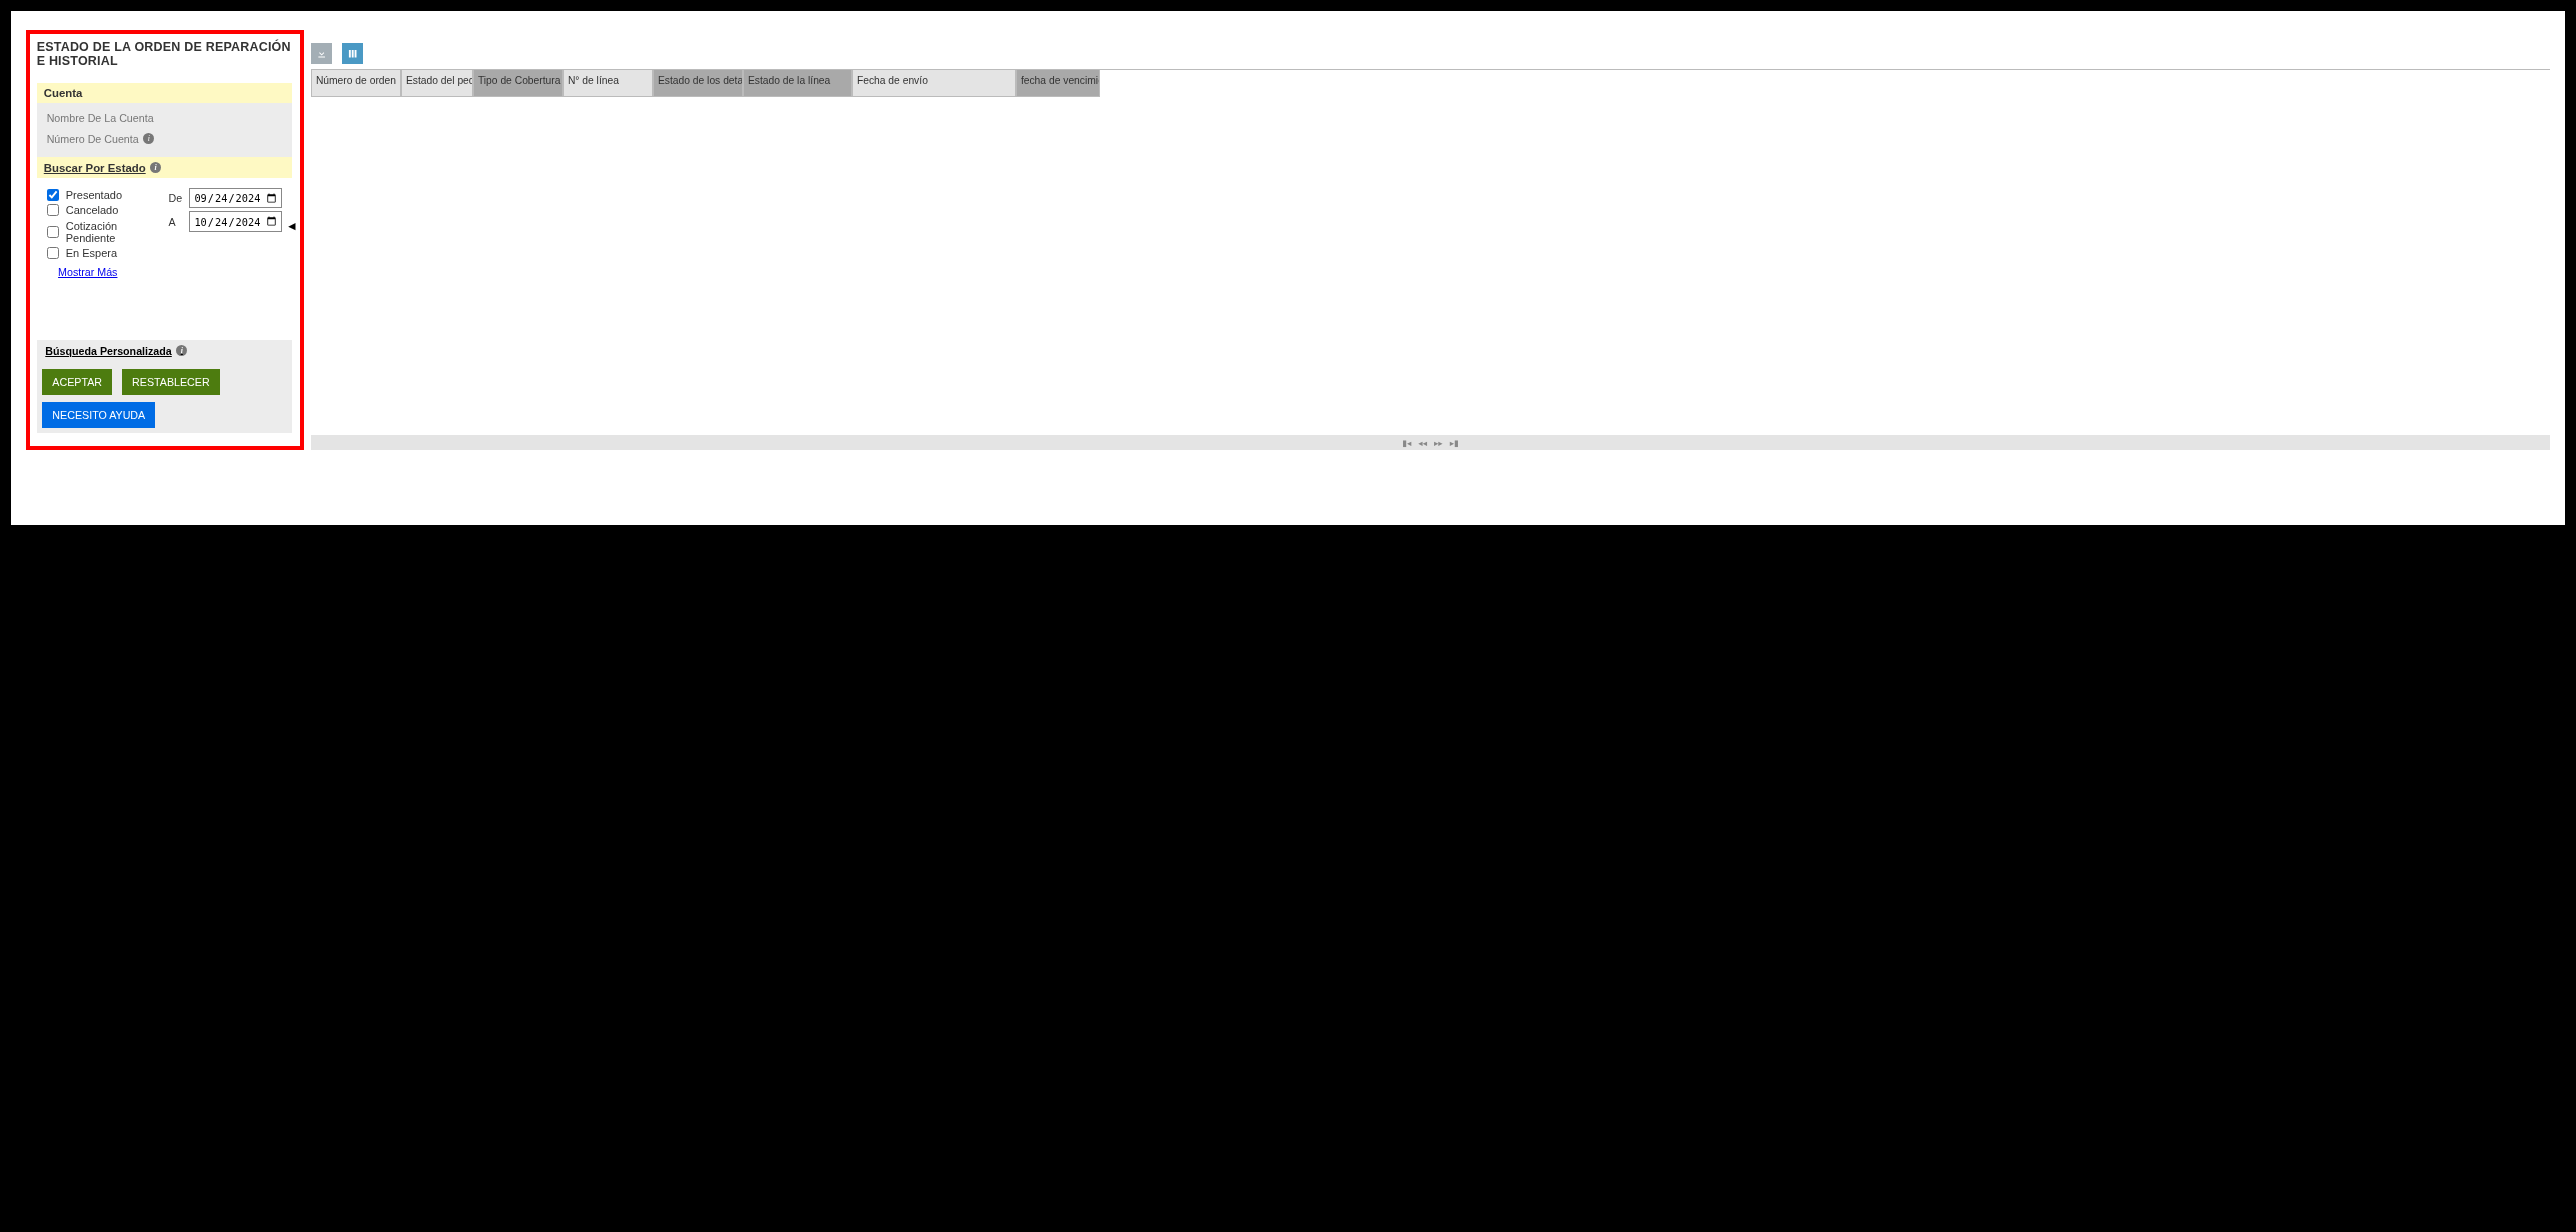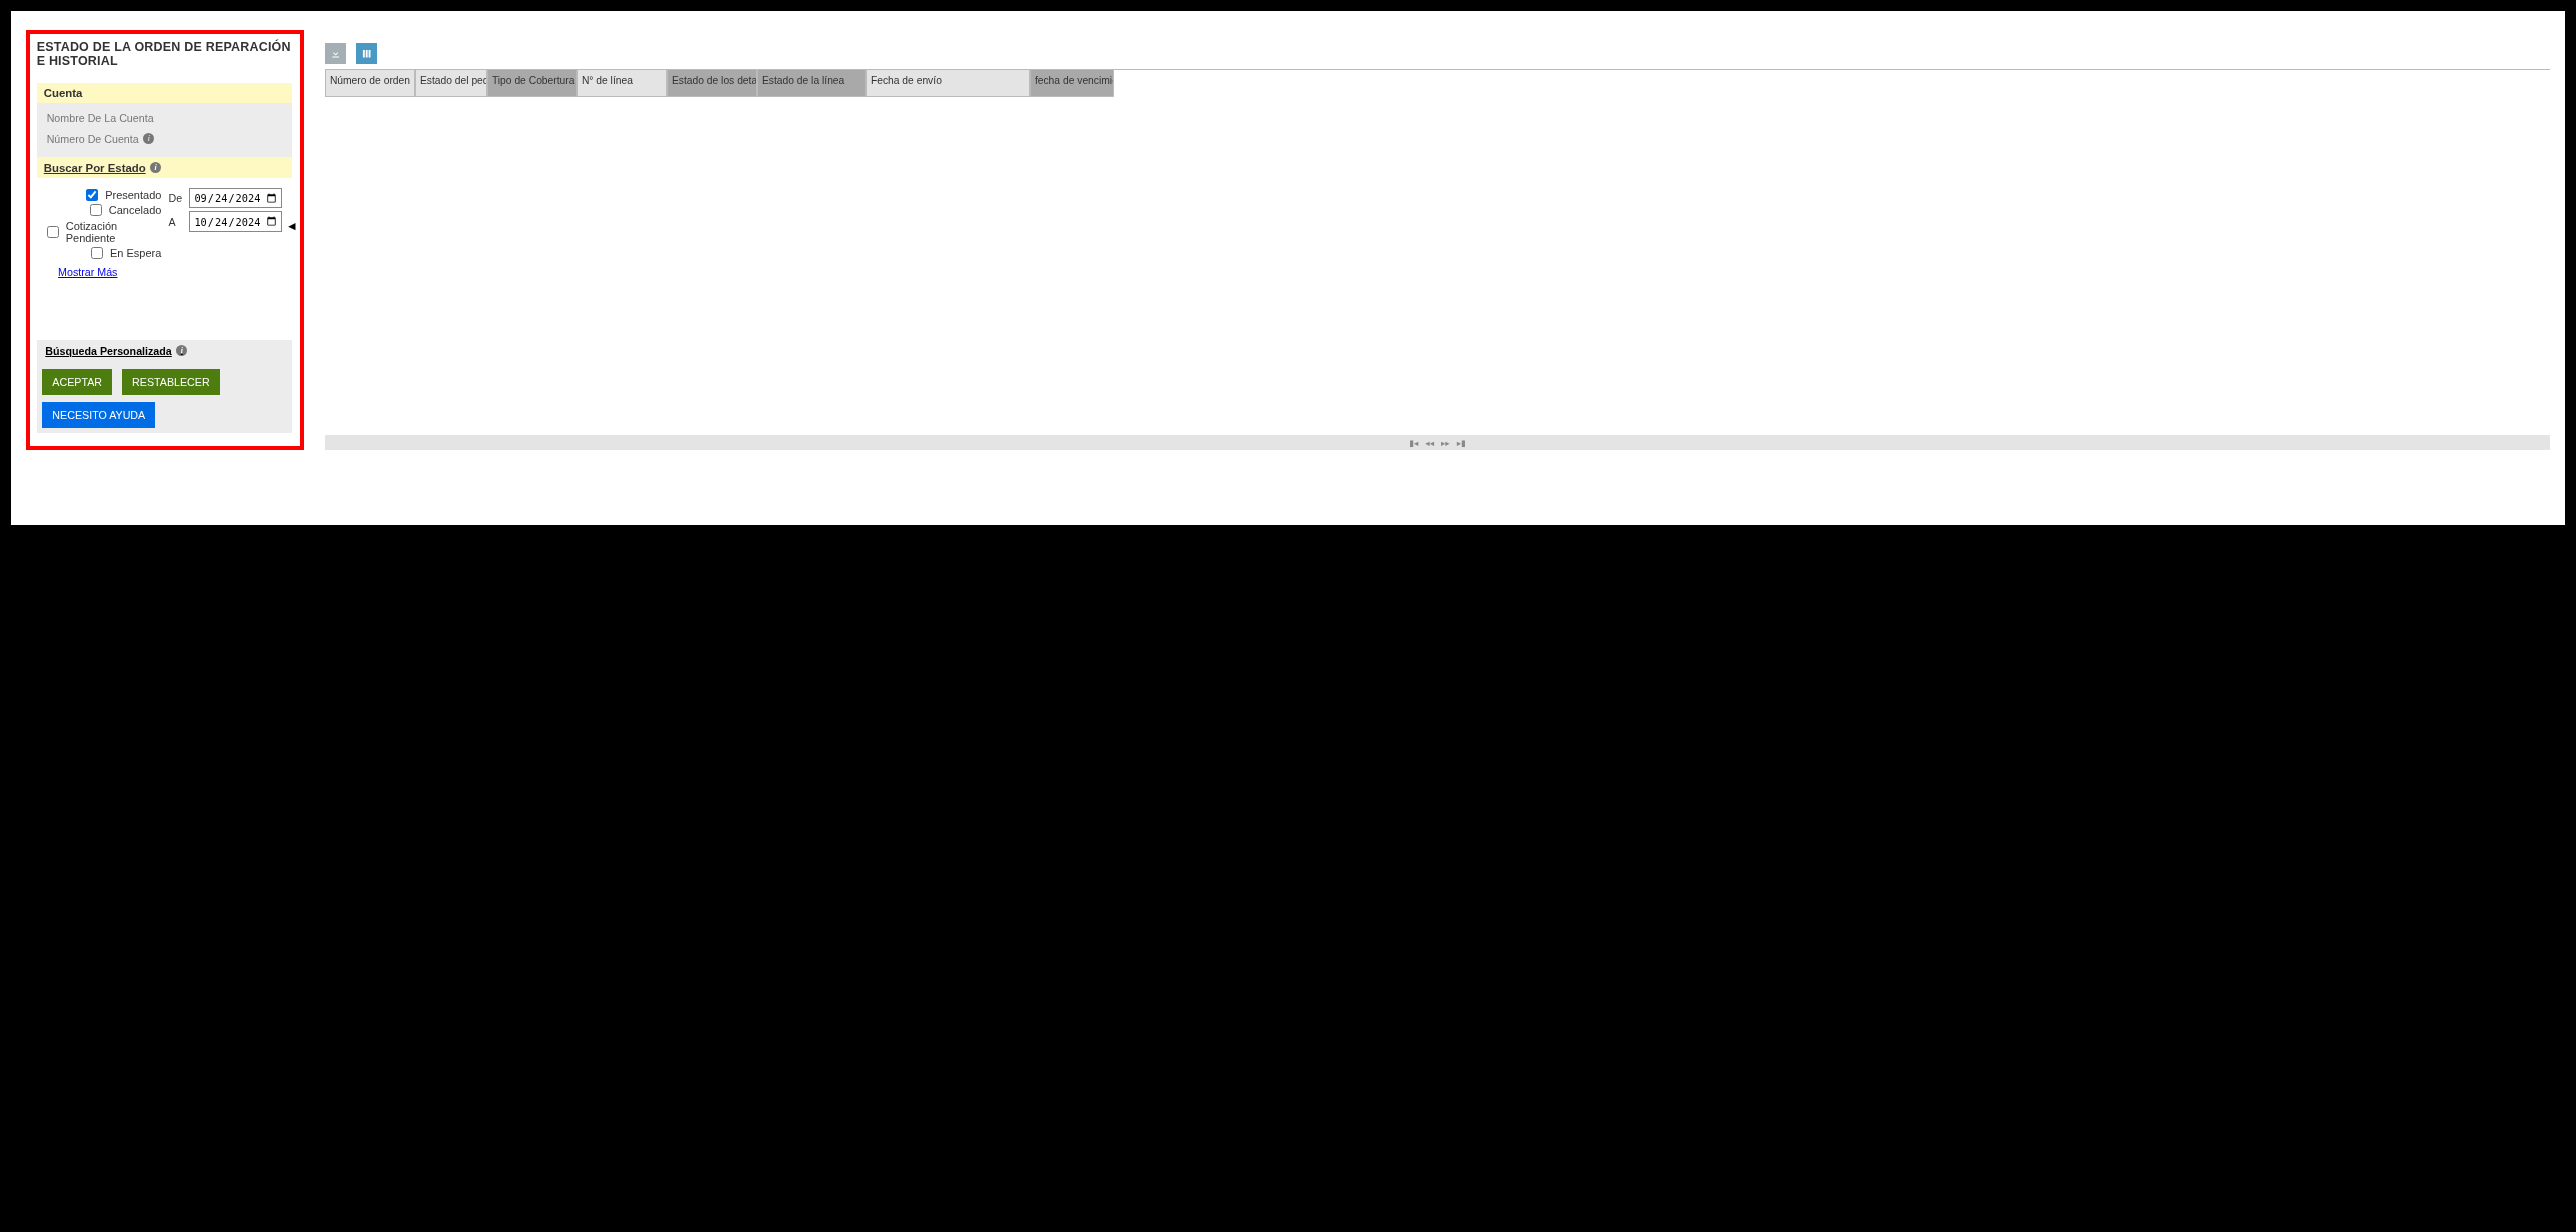--- a/index.html
+++ b/index.html
@@ -37,21 +37,21 @@
     }
 
     .top-tabs .tab.active {
       color: #1ba3e6;
       border-bottom-color: #1ba3e6;
     }
 
     .content-row {
       display: flex;
       padding: 18.6px 7.1px 0 7.1px;
-      gap: 21px;
+      gap: 7px;
     }
 
     .left-panel {
       border: 4.3px solid red;
       width: 278px;
       flex: none;
       padding: 5.7px 7.1px 13px 7.1px;
       position: relative;
     }
 
@@ -119,21 +119,20 @@
 
     .chk-col { flex: 1; }
 
     .chk-item {
       display: flex;
       align-items: center;
       gap: 7.1px;
       margin: 3.6px 0;
       font-size: 11px;
       color: #333;
-      justify-content: flex-end;
     }
 
     .chk-item input[type=checkbox] {
       width: 12px;
       height: 12px;
       accent-color: #006ce5;
     }
 
     .date-col { width: 114px; }
 

